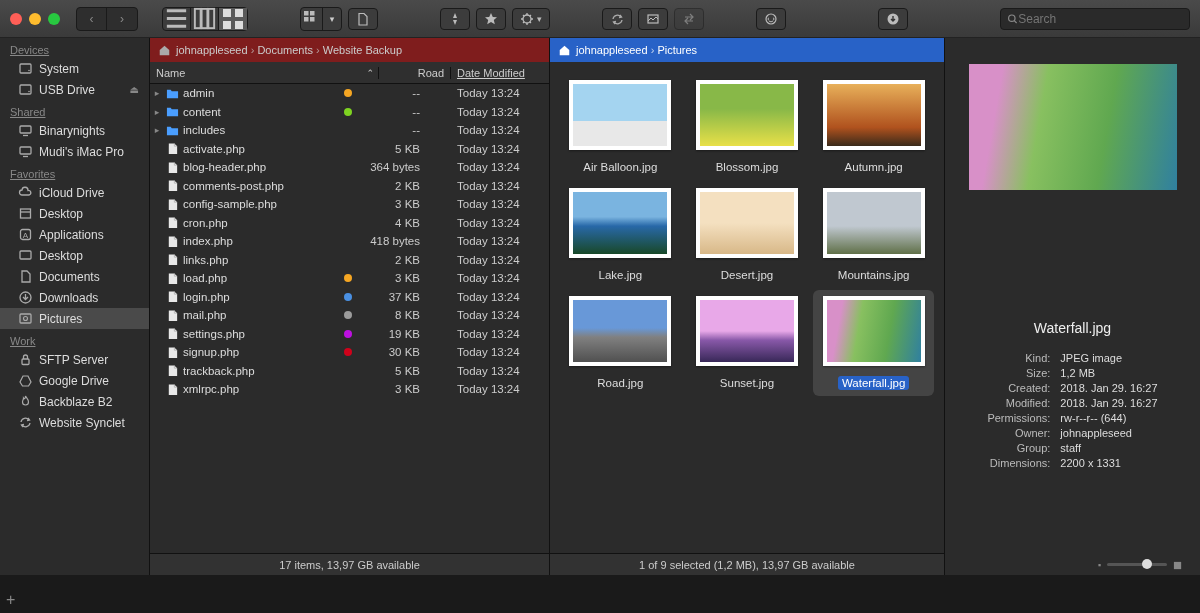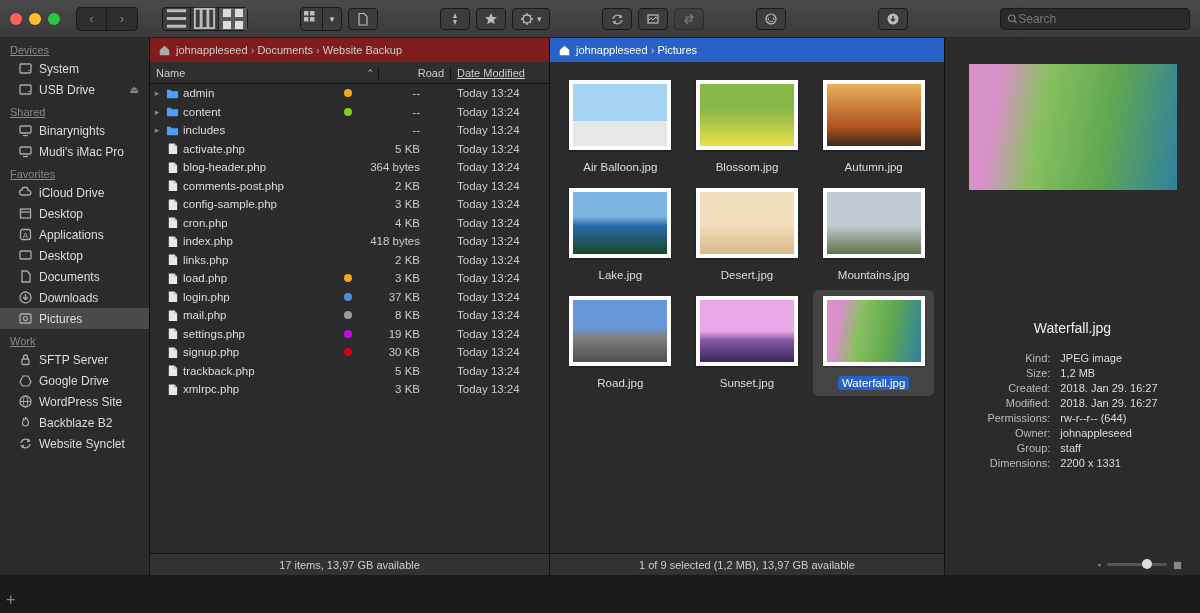--- a/index.html
+++ b/index.html
@@ -358,26 +358,20 @@
         <svg viewBox="0 0 15 15">
           <use href="#i-lock"></use>
         </svg>
         <span>SFTP Server</span>
       </div>
       <div class="sbitem">
         <svg viewBox="0 0 15 15">
           <use href="#i-gdrive"></use>
         </svg>
         <span>Google Drive</span>
-      </div>
-      <div class="sbitem">
-        <svg viewBox="0 0 15 15">
-          <use href="#i-globe"></use>
-        </svg>
-        <span>WordPress Site</span>
       </div>
       <div class="sbitem">
         <svg viewBox="0 0 15 15">
           <use href="#i-flame"></use>
         </svg>
         <span>Backblaze B2</span>
       </div>
       <div class="sbitem">
         <svg viewBox="0 0 15 15">
           <use href="#i-sync"></use>

